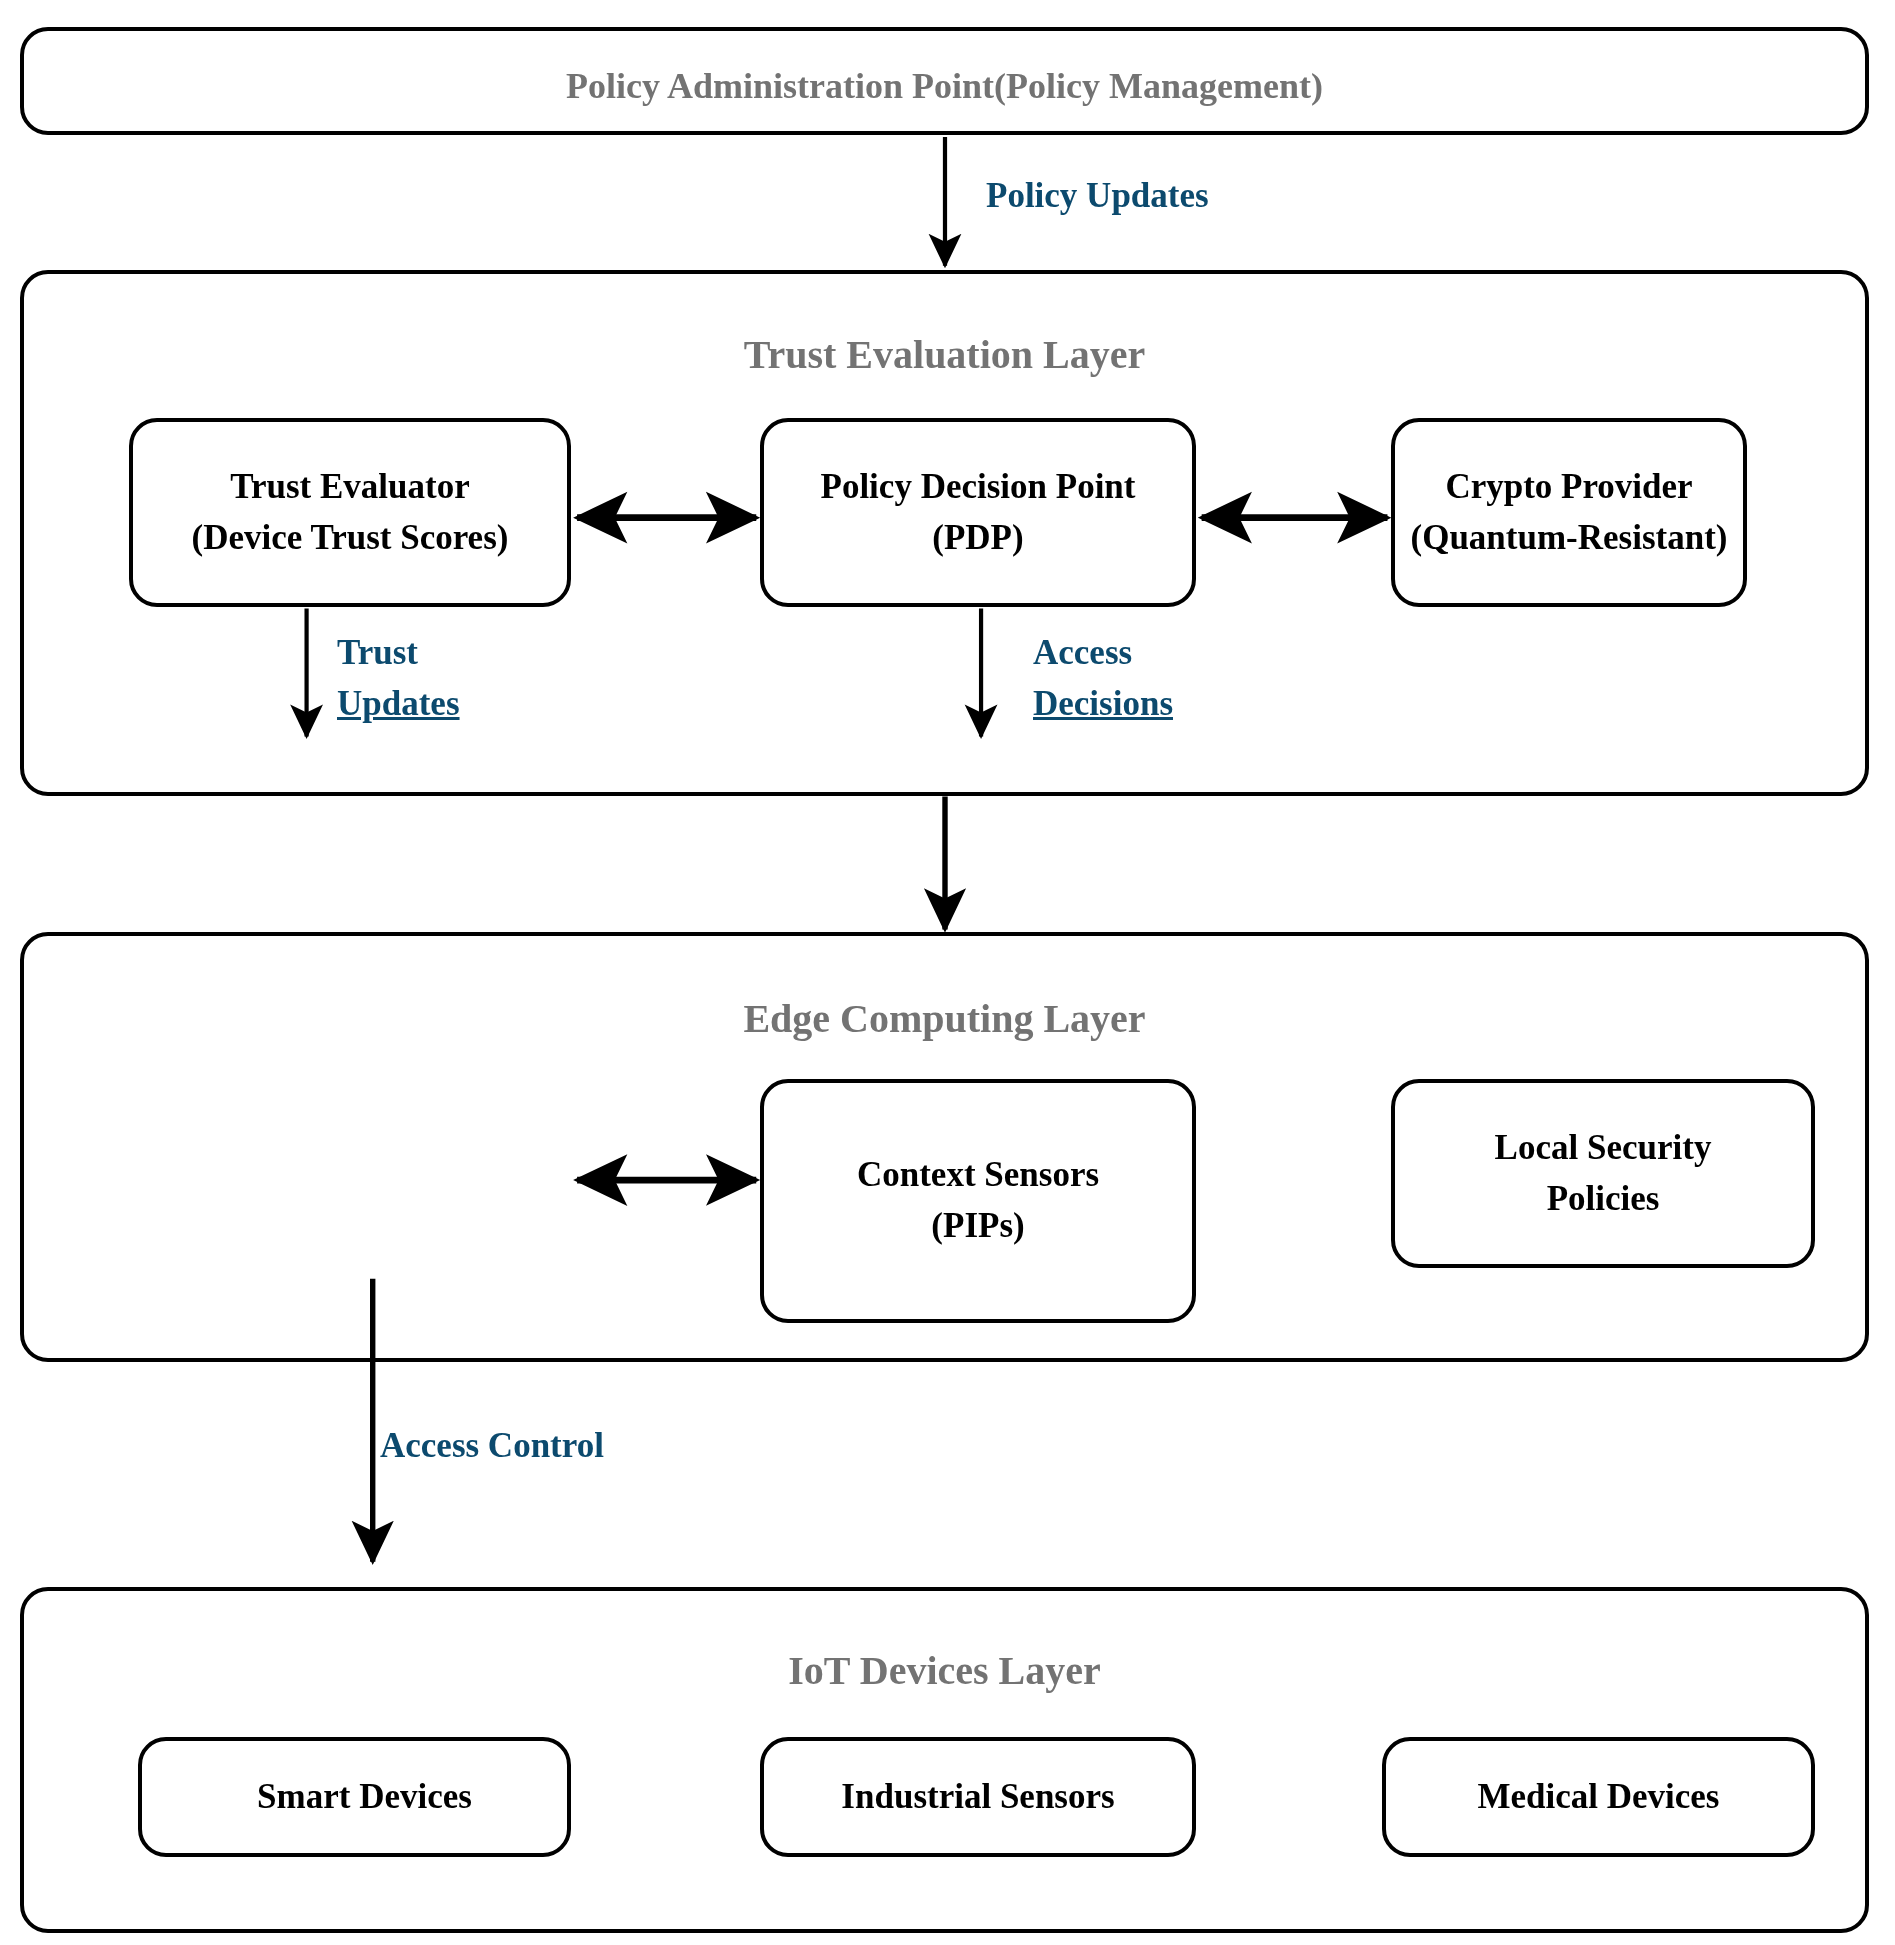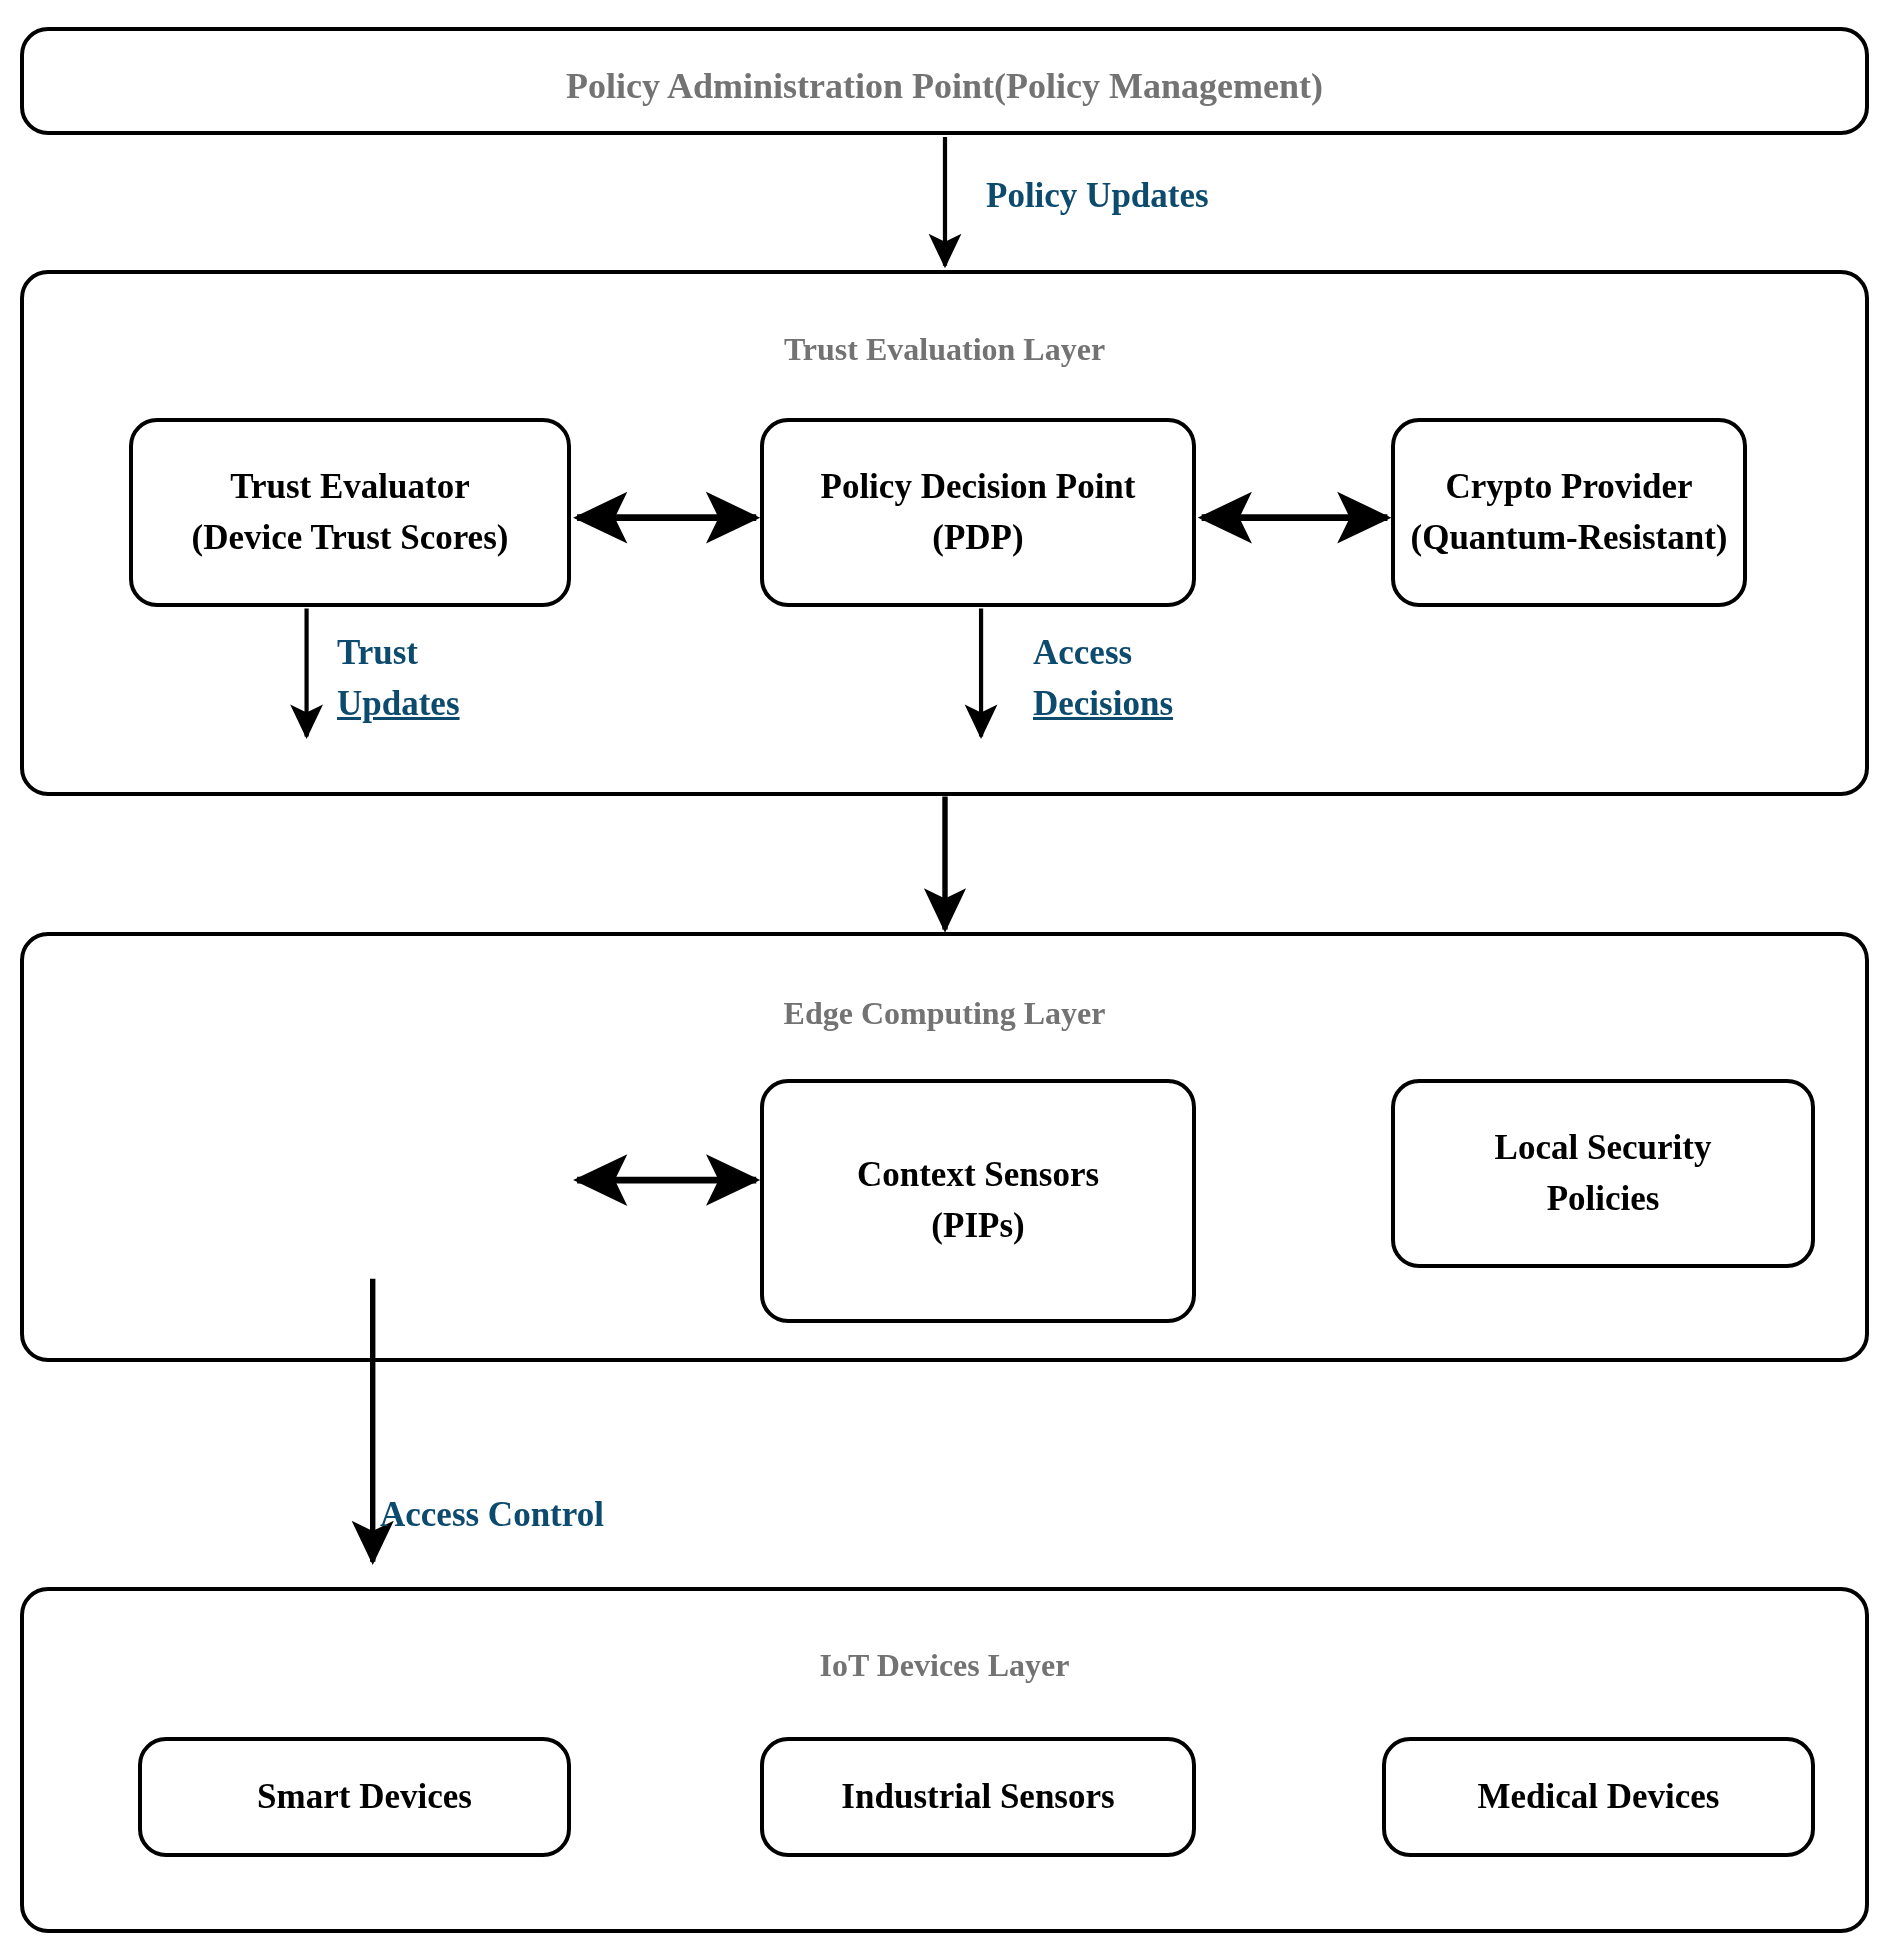--- a/index.html
+++ b/index.html
@@ -50,21 +50,21 @@
   .edge-label{
     position:absolute;
     font-weight:bold;
     color:#0c4a6e;
     white-space:nowrap;
     line-height:1.45;
   }
   .edge-label .l2{display:block;text-decoration:underline;}
 
   .fs-head{font-size:36px;}
-  .fs-layer{font-size:32px;}
+  .fs-layer{font-size:40px;}
   .fs-node{font-size:35px;}
   .fs-edge{font-size:35px;}
 </style>
 </head>
 <body>
 
 <div id="canvas">
 
   <div class="box" style="left:20px;top:27px;width:1849px;height:108px;">
   </div>
@@ -152,16 +152,16 @@
   <div class="edge-label fs-edge" style="left:337px;top:628px;">
     <span>Trust</span>
     <span class="l2">Updates</span>
   </div>
 
   <div class="edge-label fs-edge" style="left:1033px;top:628px;">
     <span>Access</span>
     <span class="l2">Decisions</span>
   </div>
 
-  <div class="edge-label fs-edge" style="left:380px;top:1490px;">Access Control</div>
+  <div class="edge-label fs-edge" style="left:380px;top:1421px;">Access Control</div>
 
 </div>
 
 
 </body></html>

